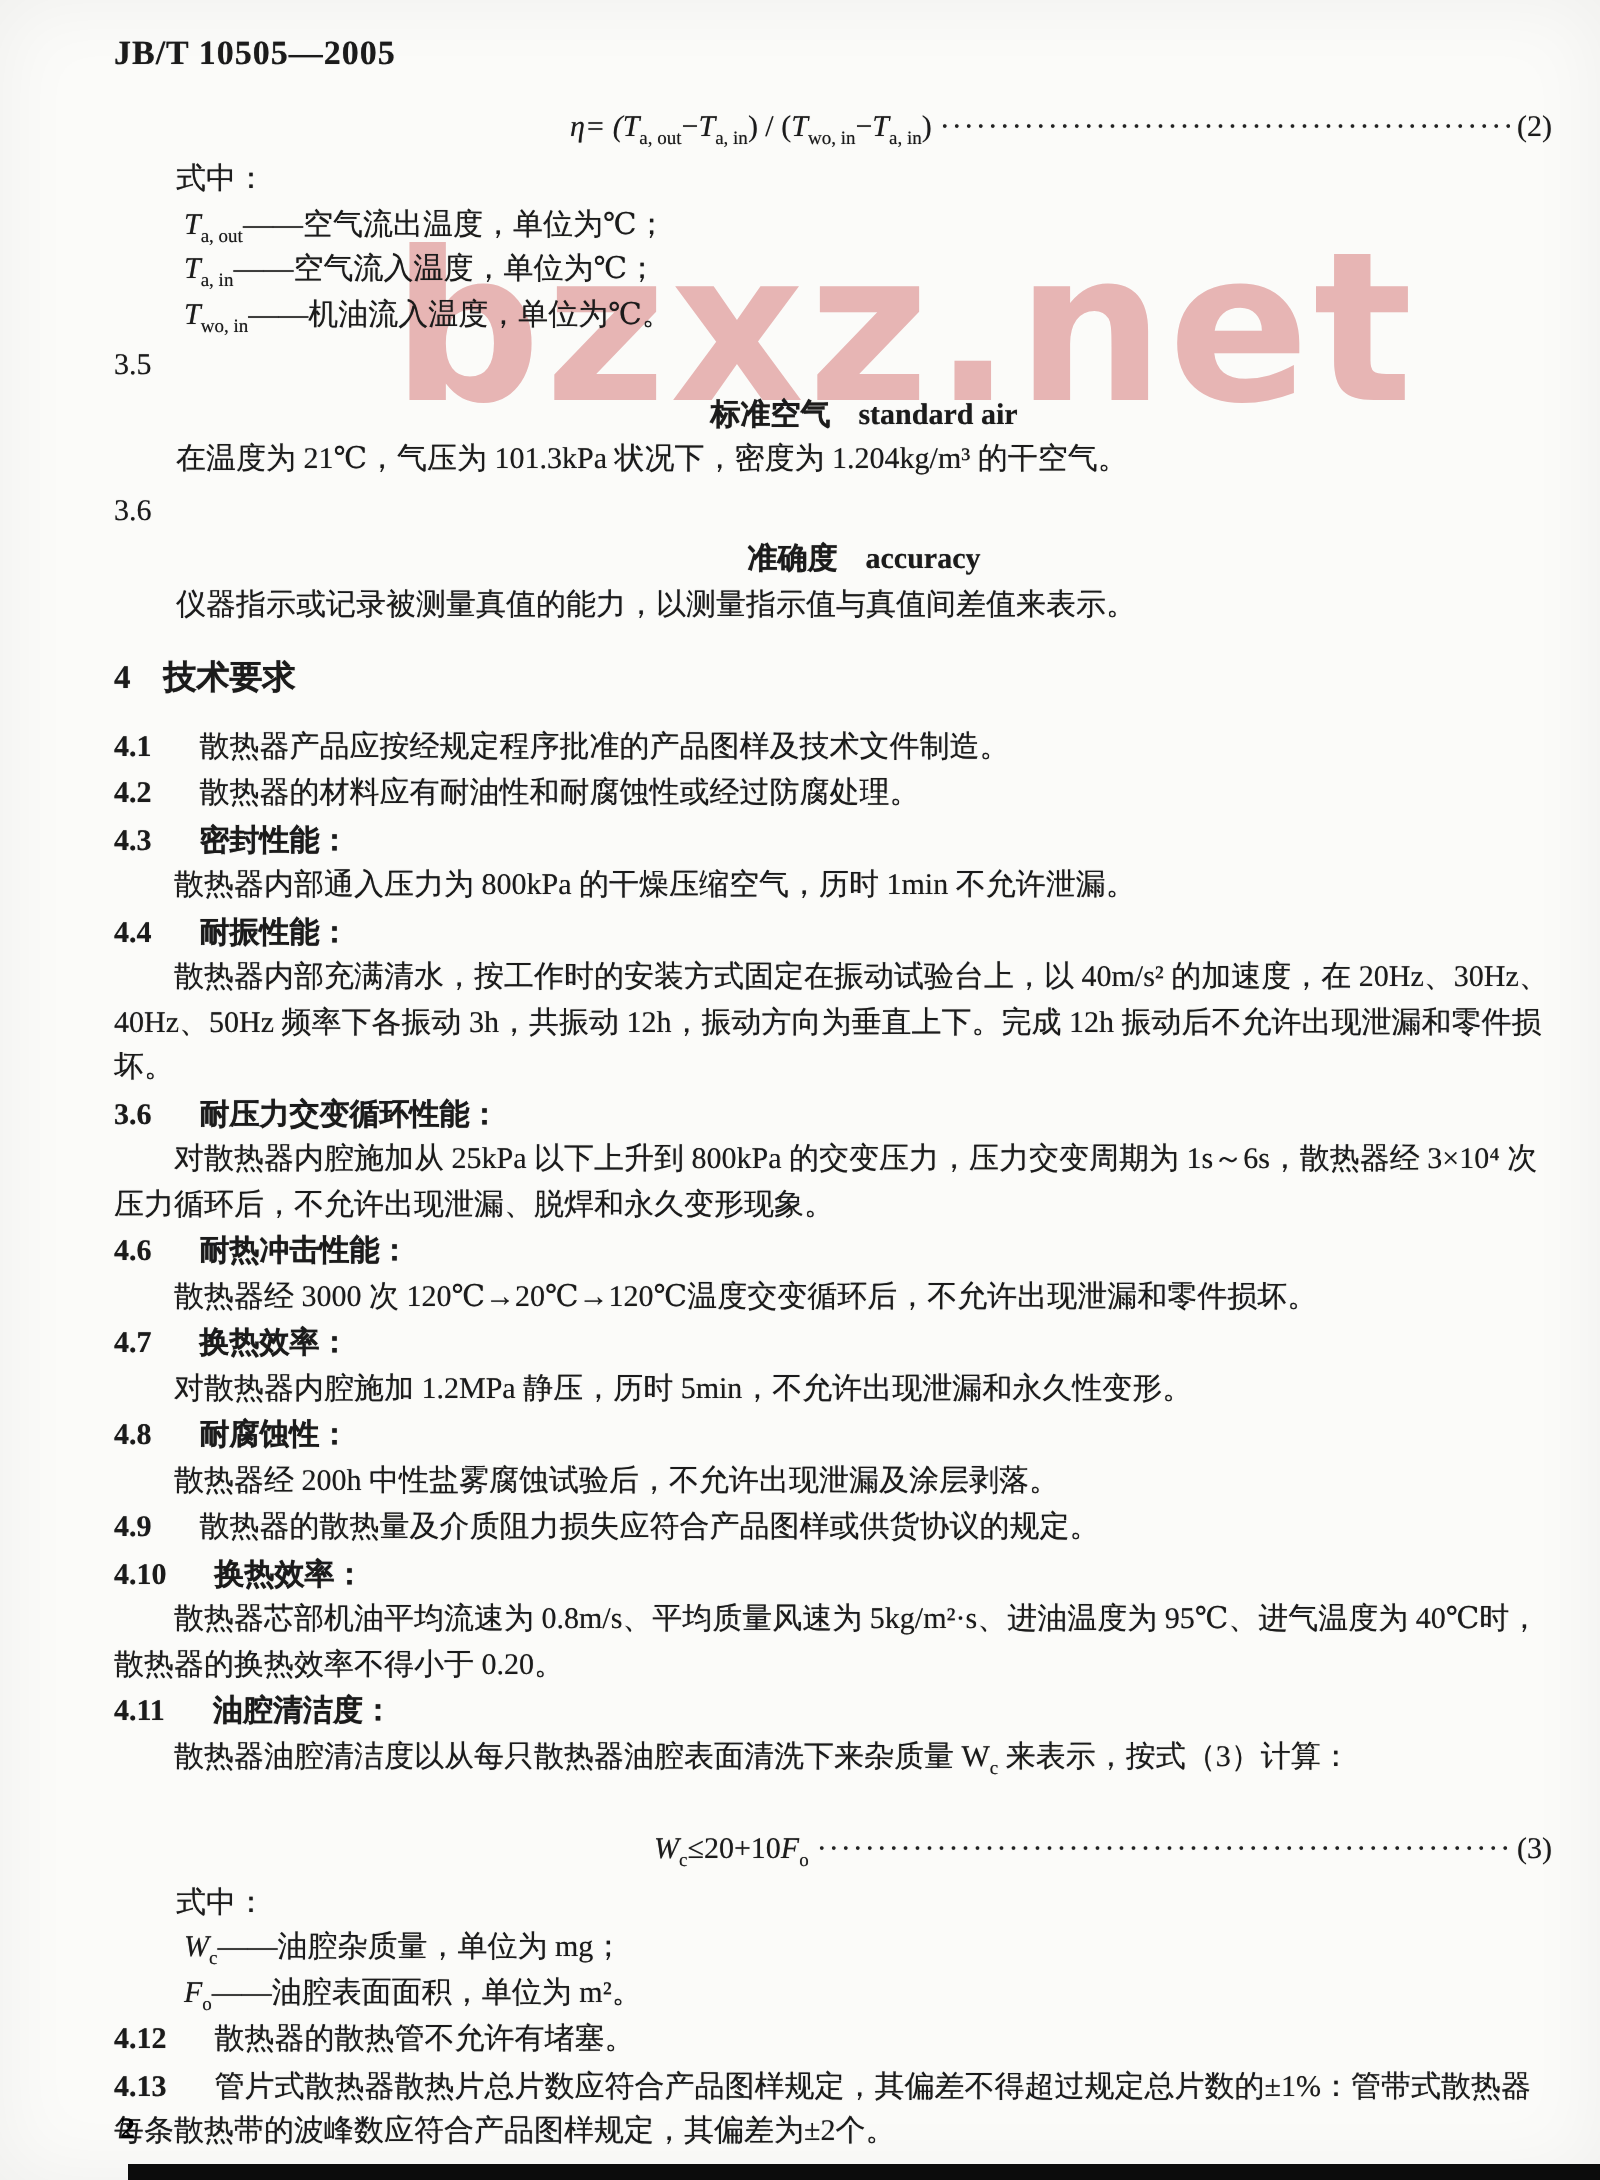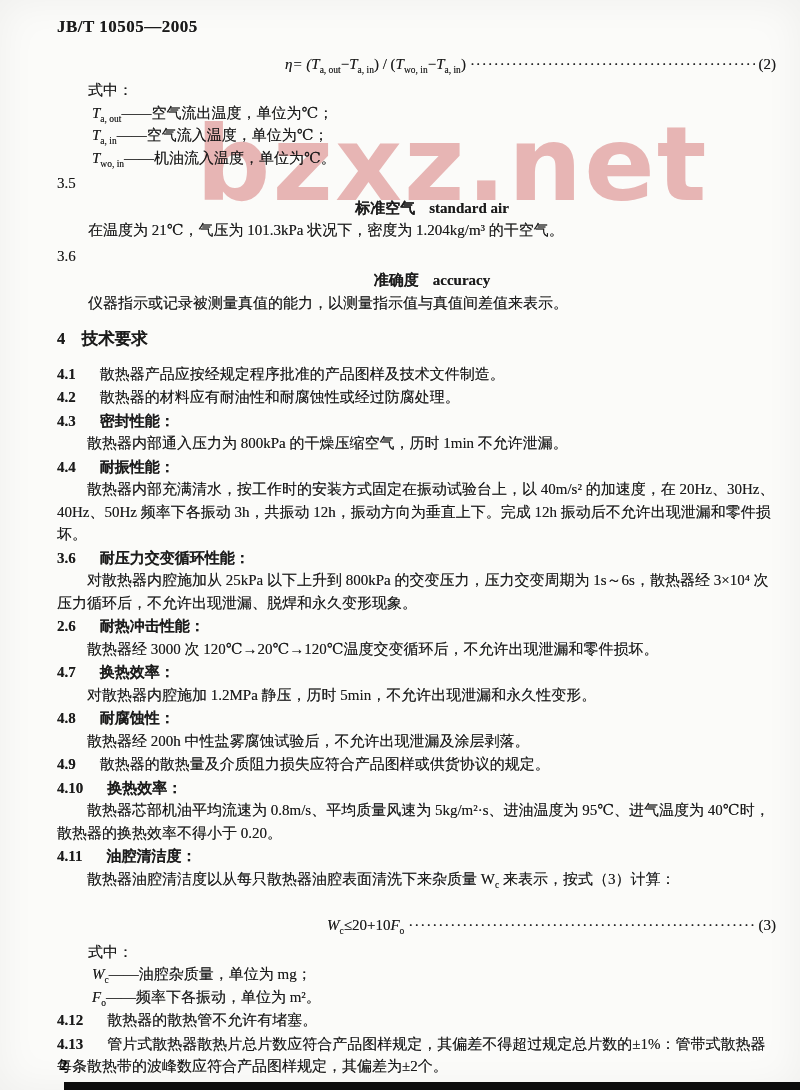--- a/index.html
+++ b/index.html
@@ -86,21 +86,21 @@
 
     <div class="clause"><span class="clause-num">4.3</span><span class="clause-head">密封性能：</span></div>
     <div class="clause-body">散热器内部通入压力为 800kPa 的干燥压缩空气，历时 1min 不允许泄漏。</div>
 
     <div class="clause"><span class="clause-num">4.4</span><span class="clause-head">耐振性能：</span></div>
     <div class="clause-body">散热器内部充满清水，按工作时的安装方式固定在振动试验台上，以 40m/s² 的加速度，在 20Hz、30Hz、40Hz、50Hz 频率下各振动 3h，共振动 12h，振动方向为垂直上下。完成 12h 振动后不允许出现泄漏和零件损坏。</div>
 
     <div class="clause"><span class="clause-num">3.6</span><span class="clause-head">耐压力交变循环性能：</span></div>
     <div class="clause-body">对散热器内腔施加从 25kPa 以下上升到 800kPa 的交变压力，压力交变周期为 1s～6s，散热器经 3×10⁴ 次压力循环后，不允许出现泄漏、脱焊和永久变形现象。</div>
 
-    <div class="clause"><span class="clause-num">2.6</span><span class="clause-head">耐热冲击性能：</span></div>
+    <div class="clause"><span class="clause-num">4.6</span><span class="clause-head">耐热冲击性能：</span></div>
     <div class="clause-body">散热器经 3000 次 120℃→20℃→120℃温度交变循环后，不允许出现泄漏和零件损坏。</div>
 
     <div class="clause"><span class="clause-num">4.7</span><span class="clause-head">换热效率：</span></div>
     <div class="clause-body">对散热器内腔施加 1.2MPa 静压，历时 5min，不允许出现泄漏和永久性变形。</div>
 
     <div class="clause"><span class="clause-num">4.8</span><span class="clause-head">耐腐蚀性：</span></div>
     <div class="clause-body">散热器经 200h 中性盐雾腐蚀试验后，不允许出现泄漏及涂层剥落。</div>
 
     <div class="clause"><span class="clause-num">4.9</span><span>散热器的散热量及介质阻力损失应符合产品图样或供货协议的规定。</span></div>
 
@@ -111,21 +111,21 @@
     <div class="clause-body"><span>散热器油腔清洁度以从每只散热器油腔表面清洗下来杂质量 W</span><sub>c</sub><span> 来表示，按式（3）计算：</span></div>
 
     <div class="eq-row eq3-row">
       <span class="eq-expr"><span class="var">W</span><sub>c</sub><span>≤20+10</span><span class="var">F</span><sub>o</sub></span>
       <span class="eq-dots">·······························································</span>
       <span class="eq-num">(3)</span>
     </div>
 
     <div class="where-label">式中：</div>
     <div class="def-row"><span class="var">W</span><sub>c</sub><span>——</span><span>油腔杂质量，单位为 mg；</span></div>
-    <div class="def-row"><span class="var">F</span><sub>o</sub><span>——</span><span>频率下各振动，单位为 m²。</span></div>
+    <div class="def-row"><span class="var">F</span><sub>o</sub><span>——</span><span>油腔表面面积，单位为 m²。</span></div>
 
     <div class="clause"><span class="clause-num">4.12</span><span>散热器的散热管不允许有堵塞。</span></div>
     <div class="clause"><span class="clause-num">4.13</span><span>管片式散热器散热片总片数应符合产品图样规定，其偏差不得超过规定总片数的±1%：管带式散热器每条散热带的波峰数应符合产品图样规定，其偏差为±2个。</span></div>
 
   </div>
 
   <div class="page-num">2</div>
   <div class="bottom-bar"></div>
 
 </div>

